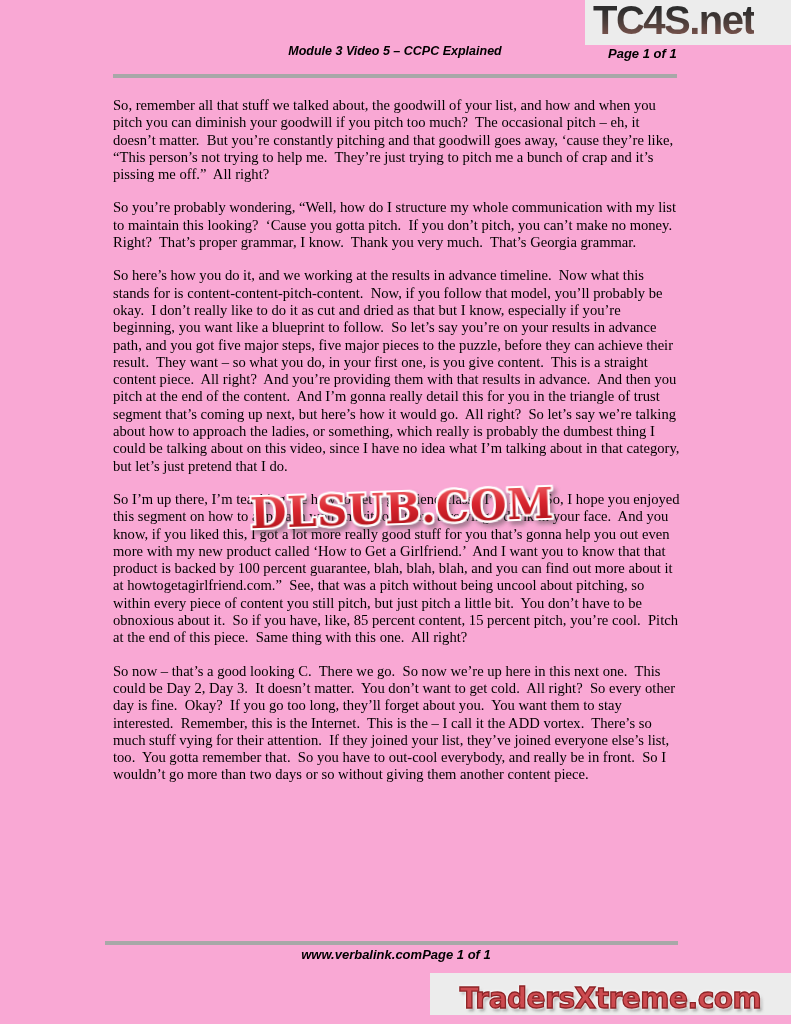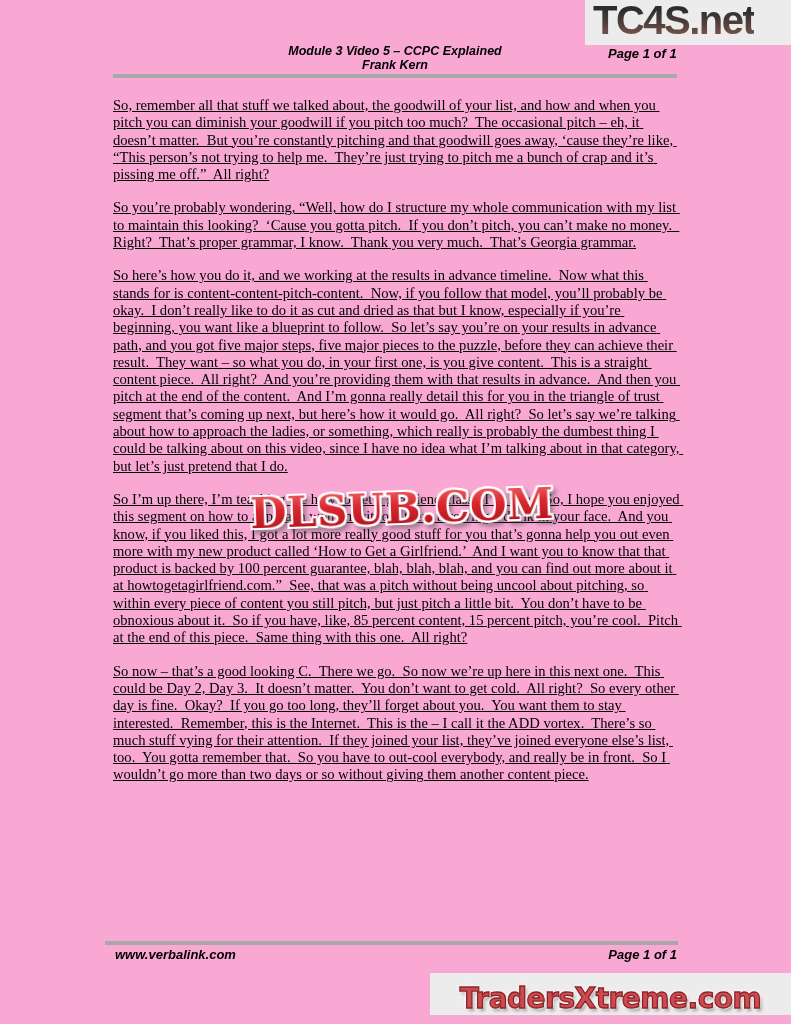--- a/index.html
+++ b/index.html
@@ -35,39 +35,39 @@
   }
 
   .header-rule  { position:absolute; top:74px;  left:113px; width:564px; height:4px; background:#a8a8a8; }
   .footer-rule  { position:absolute; top:941px; left:105px; width:573px; height:4px; background:#a8a8a8; }
 
   
   .body-text {
     position:absolute; top:97px; left:113px; width:567px;
     font-size:14.6px; line-height:17.3px;
   }
-  .body-text p { margin:0 0 16px 0; white-space:pre-wrap;text-decoration:underline; }
+  .body-text p { margin:0 0 16px 0; white-space:pre-wrap; }
 
   
   .watermark {
     position:absolute; left:250px; top:486px;
     transform:rotate(-2deg);
     font-family:"DejaVu Serif", serif; font-weight:bold;
     font-size:42px; line-height:46px; letter-spacing:0.5px;
     background:linear-gradient(180deg,#f0666a 0%, #da2730 42%, #a80e15 100%);
     -webkit-background-clip:text; background-clip:text; color:transparent;
     filter: drop-shadow(2px 0 0 #ffffff) drop-shadow(-2px 0 0 #ffffff)
             drop-shadow(0 2px 0 #ffffff) drop-shadow(0 -2px 0 #ffffff)
             drop-shadow(3px 4px 2px rgba(70,70,70,0.45));
   }
 
   
   .footer-row {
     position:absolute; top:947px; left:115px; width:562px;
-    display:flex; justify-content:space-between;
+    display:flex; justify-content:center;
     font-family:"Liberation Sans", sans-serif; font-weight:bold; font-style:italic;
     font-size:13px;
   }
 
   
   .bottom-logo-box {
     position:absolute; top:973px; right:0; width:361px; height:42px;
     background:#ececec; display:flex; align-items:flex-end; justify-content:center;
   }
   .tx-text {
@@ -84,21 +84,20 @@
 
 <div class="page">
 
   <div class="top-logo-box">
     <div class="tc4s-text">TC4S.net</div>
   </div>
   <div class="top-page-num">Page 1 of 1</div>
 
   <div class="header-title">
     <div>Module 3 Video 5 – CCPC Explained</div>
-    <div>Frank Kern</div>
   </div>
 
   <div class="header-rule"></div>
 
   <div class="body-text">
     <p>So, remember all that stuff we talked about, the goodwill of your list, and how and when you pitch you can diminish your goodwill if you pitch too much?  The occasional pitch – eh, it doesn’t matter.  But you’re constantly pitching and that goodwill goes away, ‘cause they’re like, “This person’s not trying to help me.  They’re just trying to pitch me a bunch of crap and it’s pissing me off.”  All right?</p>
     <p>So you’re probably wondering, “Well, how do I structure my whole communication with my list to maintain this looking?  ‘Cause you gotta pitch.  If you don’t pitch, you can’t make no money.  Right?  That’s proper grammar, I know.  Thank you very much.  That’s Georgia grammar.</p>
     <p>So here’s how you do it, and we working at the results in advance timeline.  Now what this stands for is content-content-pitch-content.  Now, if you follow that model, you’ll probably be okay.  I don’t really like to do it as cut and dried as that but I know, especially if you’re beginning, you want like a blueprint to follow.  So let’s say you’re on your results in advance path, and you got five major steps, five major pieces to the puzzle, before they can achieve their result.  They want – so what you do, in your first one, is you give content.  This is a straight content piece.  All right?  And you’re providing them with that results in advance.  And then you pitch at the end of the content.  And I’m gonna really detail this for you in the triangle of trust segment that’s coming up next, but here’s how it would go.  All right?  So let’s say we’re talking about how to approach the ladies, or something, which really is probably the dumbest thing I could be talking about on this video, since I have no idea what I’m talking about in that category, but let’s just pretend that I do.</p>
     <p>So I’m up there, I’m teaching the how to get a girlfriend class.  I’m like, “So, I hope you enjoyed this segment on how to approach women without them throwing a drink in your face.  And you know, if you liked this, I got a lot more really good stuff for you that’s gonna help you out even more with my new product called ‘How to Get a Girlfriend.’  And I want you to know that that product is backed by 100 percent guarantee, blah, blah, blah, and you can find out more about it at howtogetagirlfriend.com.”  See, that was a pitch without being uncool about pitching, so within every piece of content you still pitch, but just pitch a little bit.  You don’t have to be obnoxious about it.  So if you have, like, 85 percent content, 15 percent pitch, you’re cool.  Pitch at the end of this piece.  Same thing with this one.  All right?</p>
     <p>So now – that’s a good looking C.  There we go.  So now we’re up here in this next one.  This could be Day 2, Day 3.  It doesn’t matter.  You don’t want to get cold.  All right?  So every other day is fine.  Okay?  If you go too long, they’ll forget about you.  You want them to stay interested.  Remember, this is the Internet.  This is the – I call it the ADD vortex.  There’s so much stuff vying for their attention.  If they joined your list, they’ve joined everyone else’s list, too.  You gotta remember that.  So you have to out-cool everybody, and really be in front.  So I wouldn’t go more than two days or so without giving them another content piece.</p>

